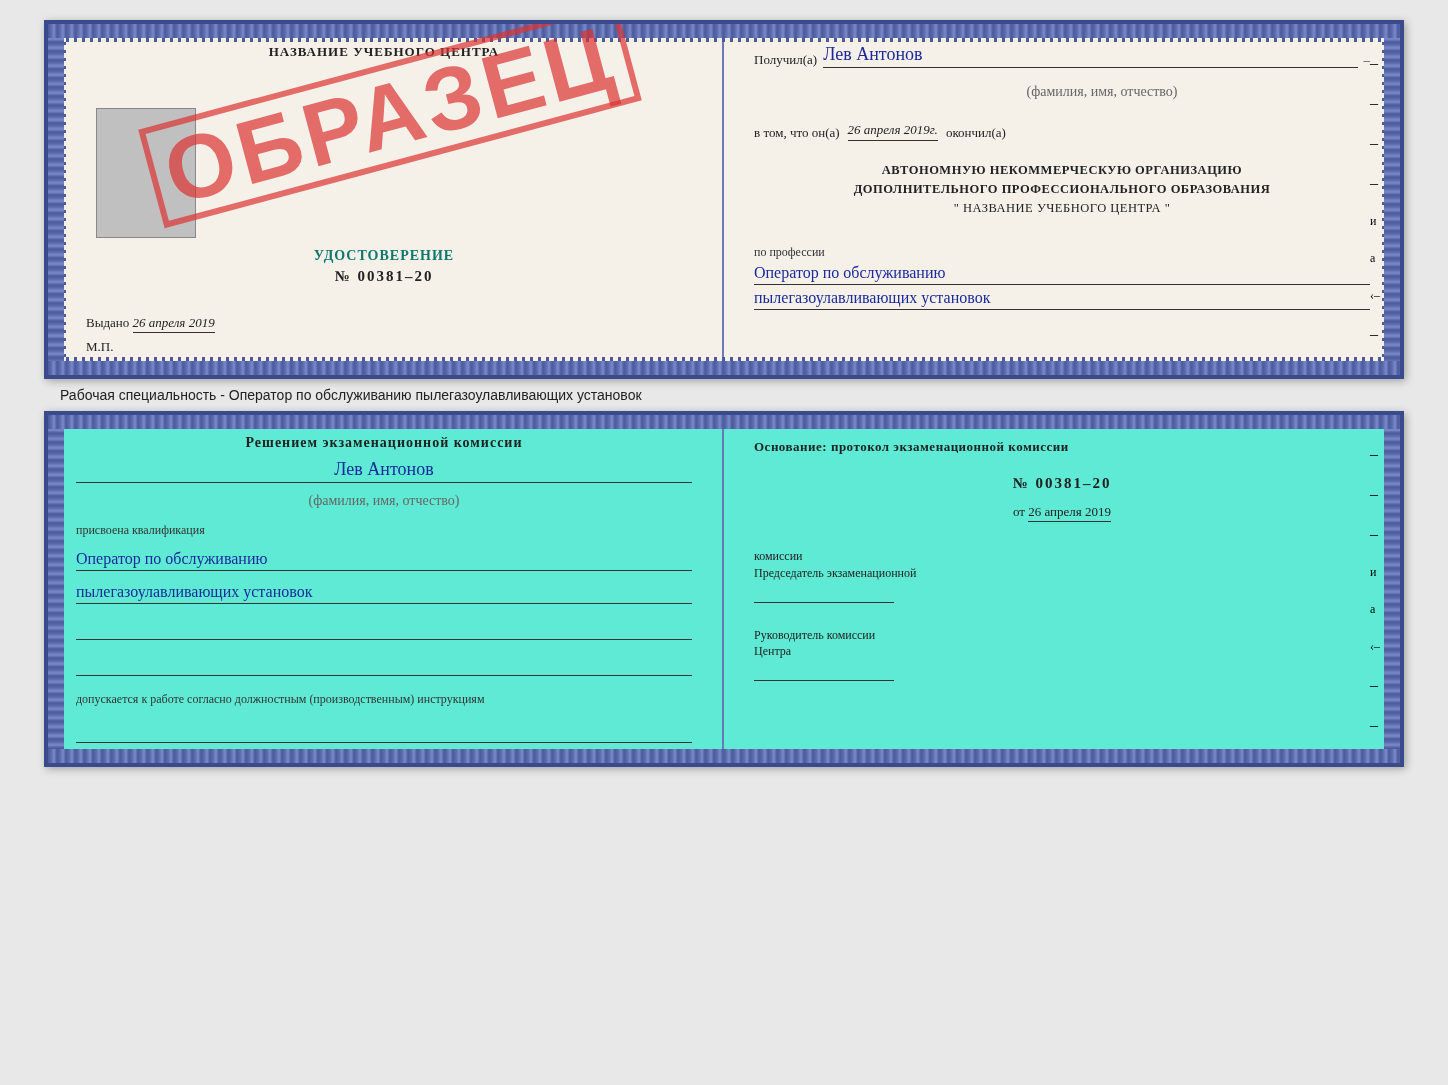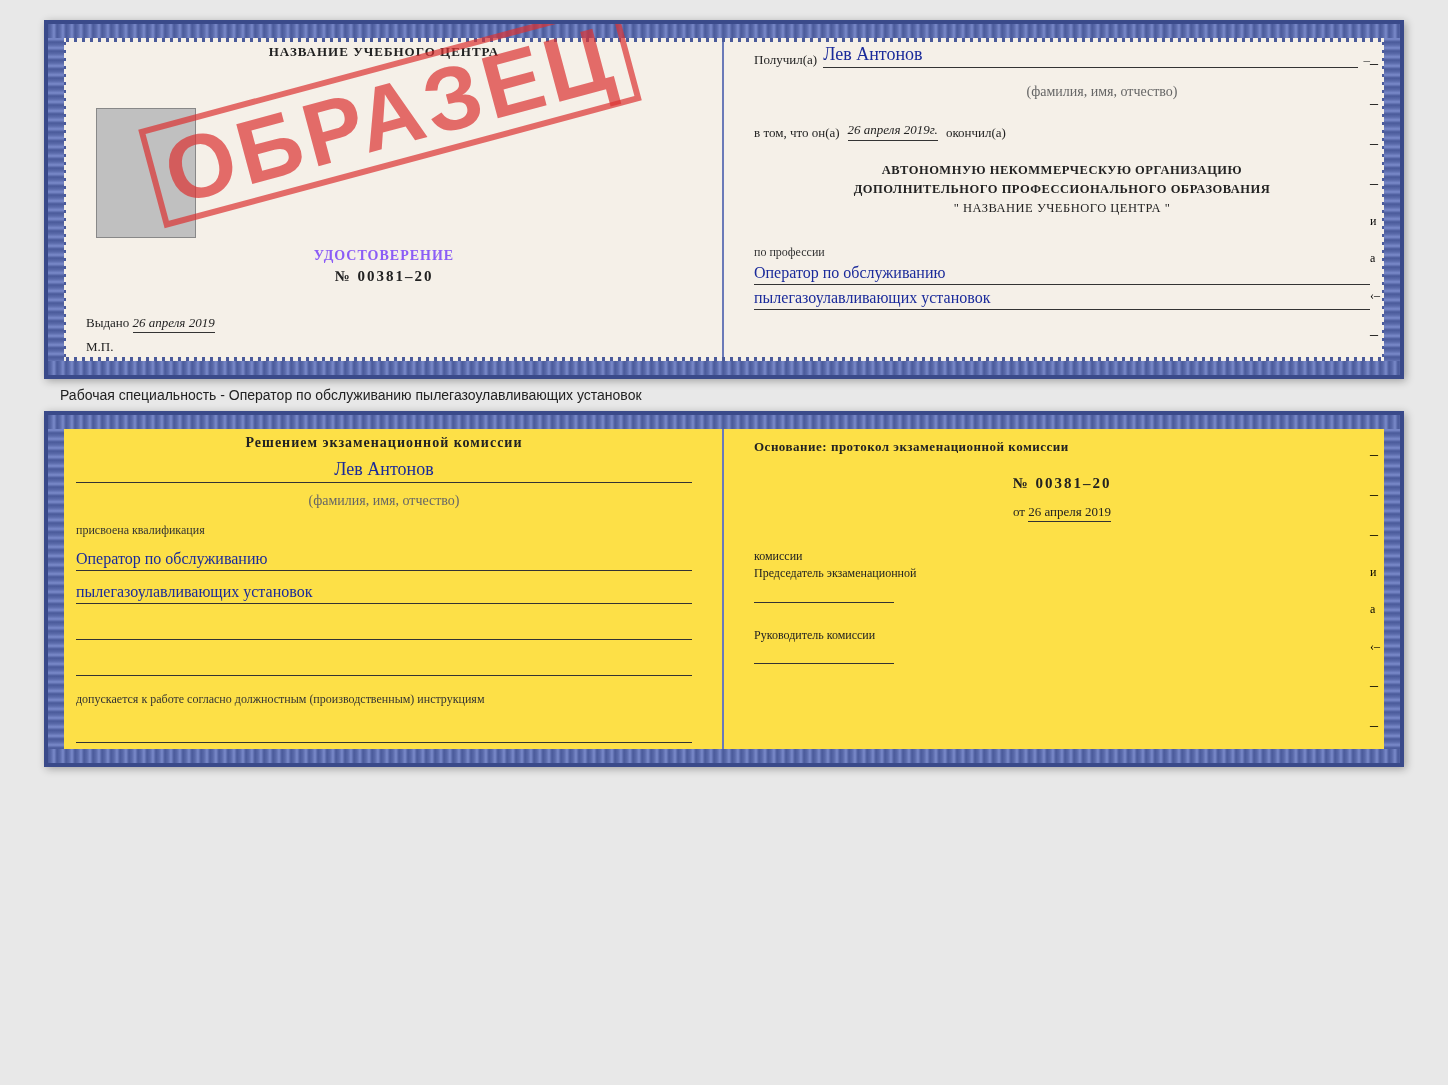--- a/index.html
+++ b/index.html
@@ -121,21 +121,21 @@
       text-align: center;
       margin-top: -60px;
       z-index: 3;
     }
 
     .udostoverenie-title {
       font-size: 14px;
       font-weight: bold;
       text-transform: uppercase;
       letter-spacing: 1px;
-      color: #8b5cf6;
+      color: #0f766e;
     }
 
     .udostoverenie-number {
       font-size: 15px;
       font-weight: bold;
       color: #222;
       letter-spacing: 2px;
       margin-top: 4px;
     }
 
@@ -261,21 +261,21 @@
       align-self: flex-start;
       margin-left: 40px;
       font-family: Arial, sans-serif;
     }
 
     
     .cert-spread-bottom {
       display: flex;
       width: 1360px;
       border: 4px solid #3a4a8a;
-      background: #fde047;
+      background: #5eead4;
       position: relative;
       box-shadow: 2px 2px 8px rgba(0,0,0,0.3);
       overflow: hidden;
     }
 
     .bottom-left {
       width: 50%;
       border-right: 2px solid #6a7ab8;
       padding: 24px 30px 20px 40px;
       display: flex;
@@ -515,20 +515,21 @@
       </div>
 
       <div class="predsedatel-block" style="margin-top:16px;">
         <div class="predsedatel-title">комиссии</div>
         <div class="predsedatel-title">Председатель экзаменационной</div>
         <span class="signature-line"></span>
       </div>
 
       <div class="rukovoditel-block" style="margin-top:12px;">
         <div class="rukovoditel-title">Руководитель комиссии</div>
+        <div class="rukovoditel-title">Центра</div>
         <span class="signature-line"></span>
       </div>
 
       <div style="position:absolute;right:20px;top:30px;display:flex;flex-direction:column;gap:22px;">
         <span>–</span>
         <span>–</span>
         <span>–</span>
         <span style="font-size:12px;">и</span>
         <span style="font-size:12px;">а</span>
         <span style="font-size:12px;">‹–</span>

